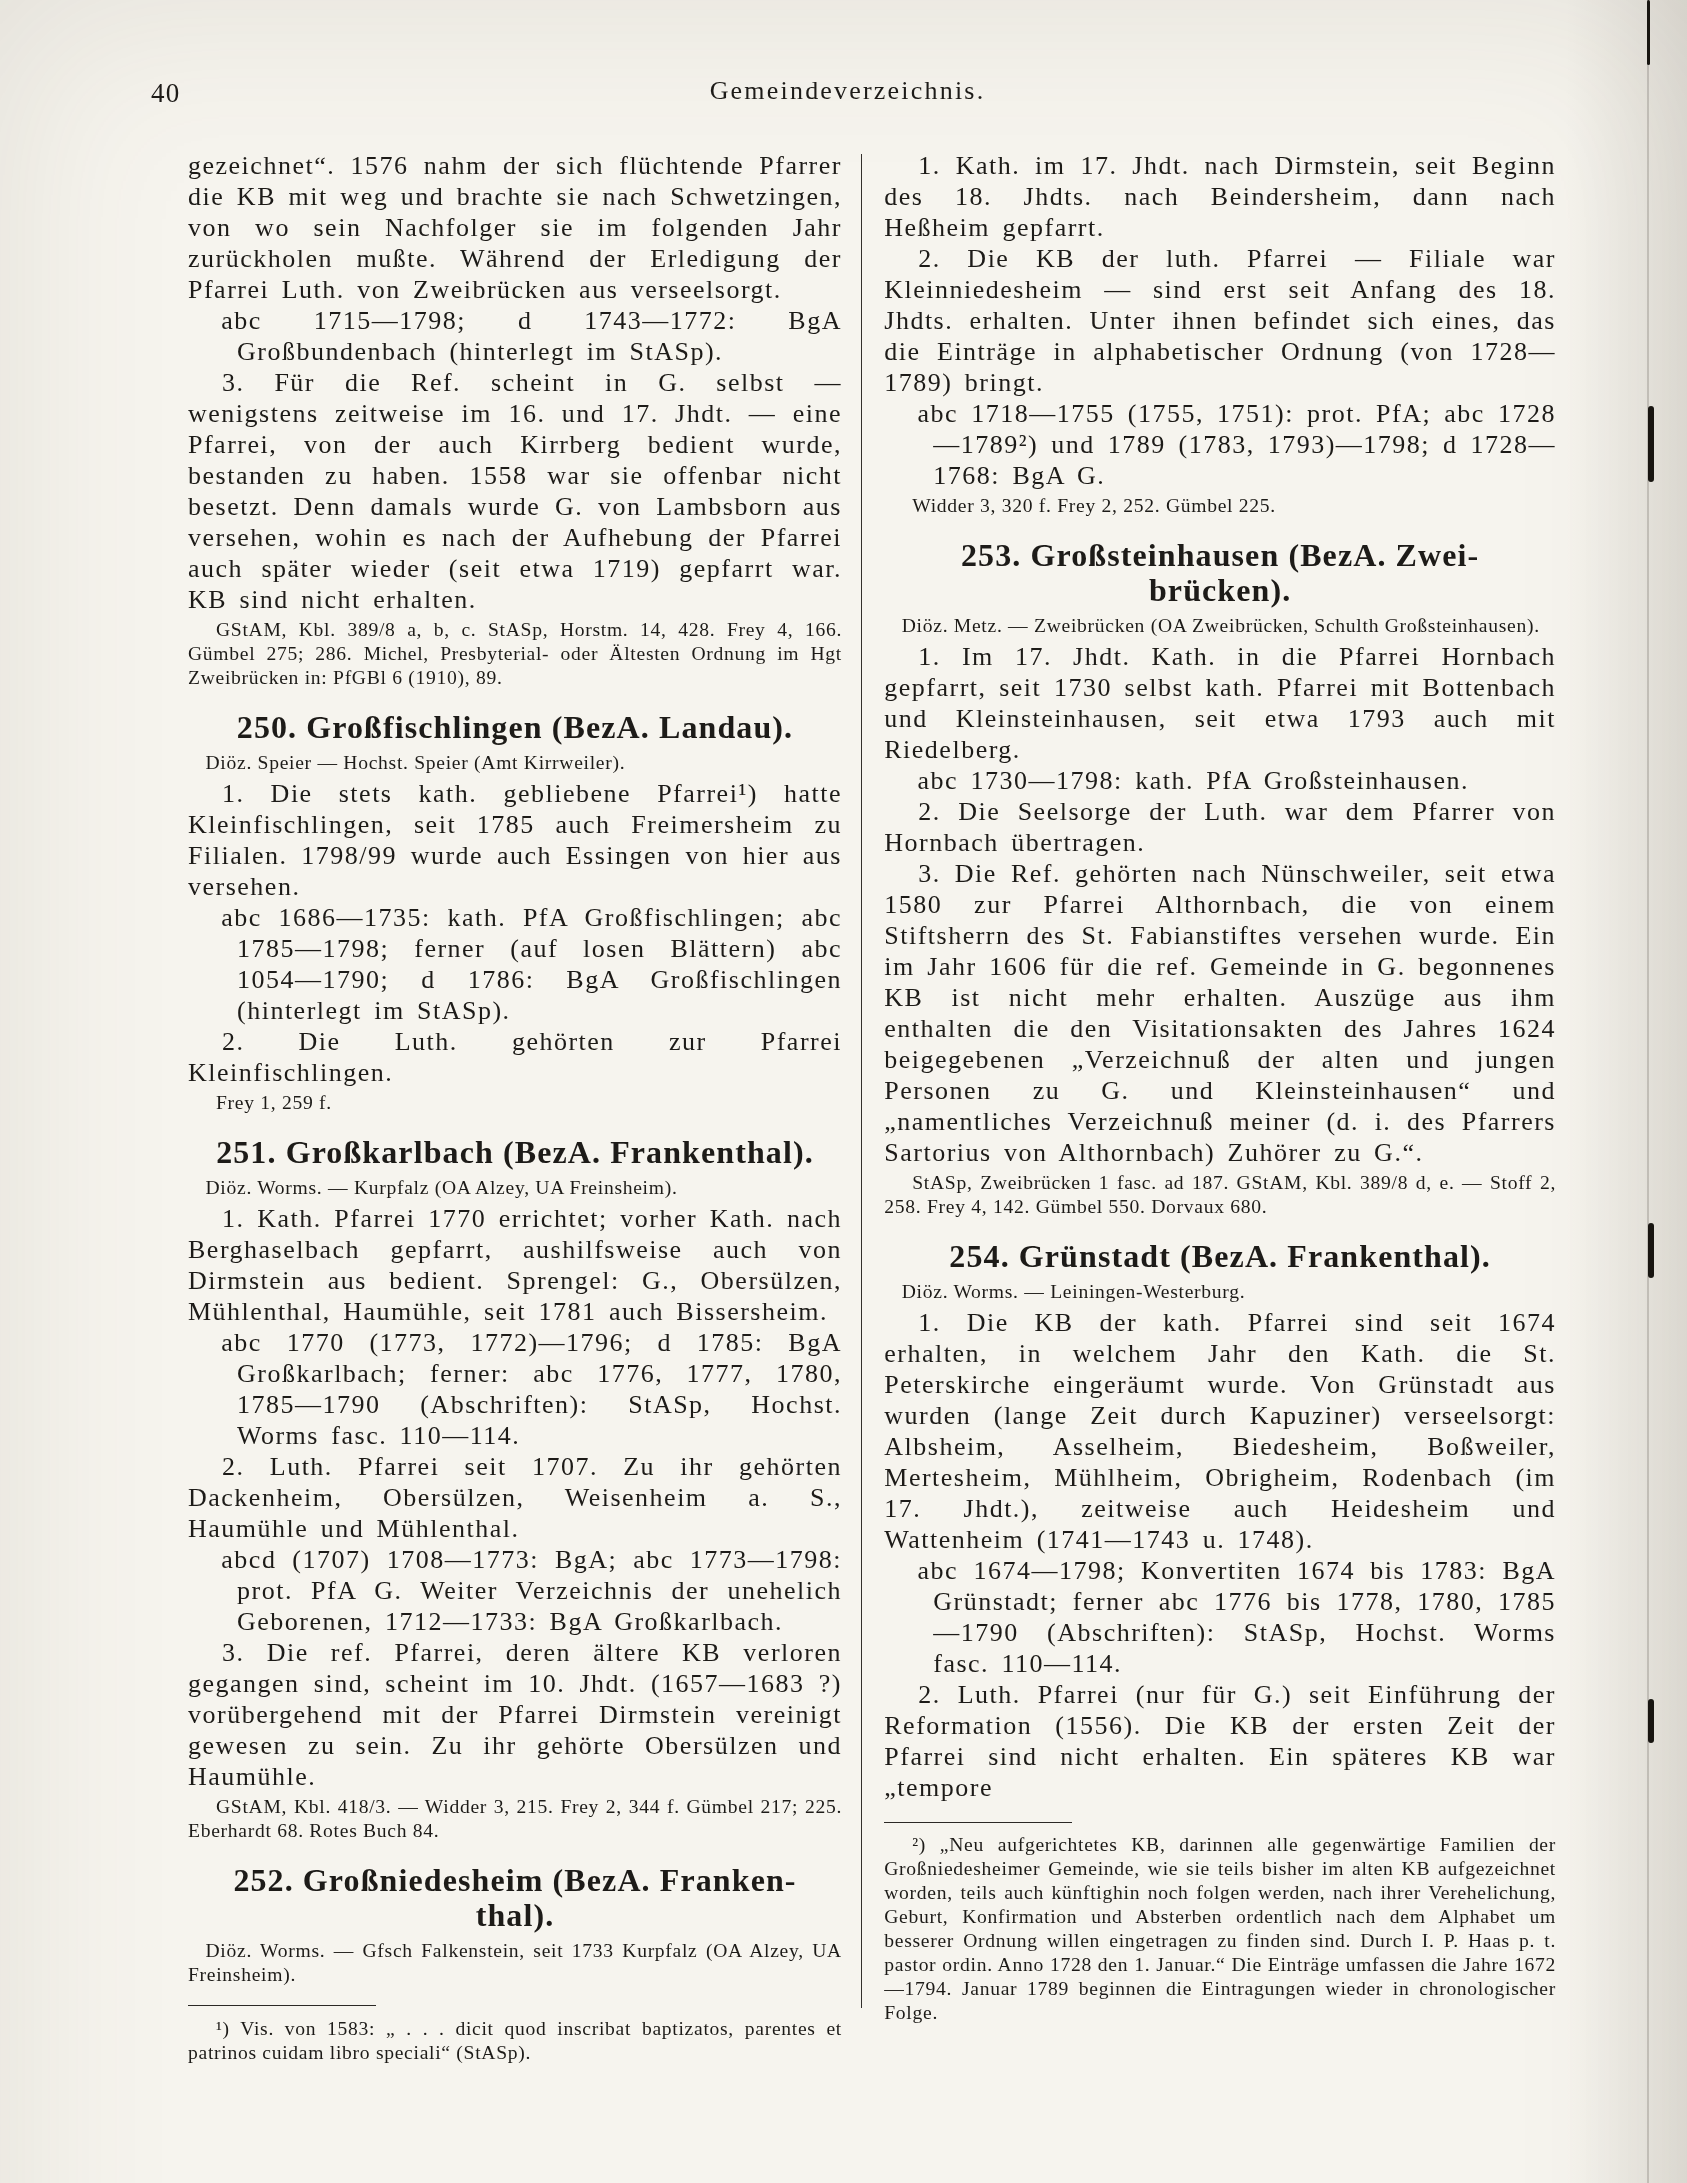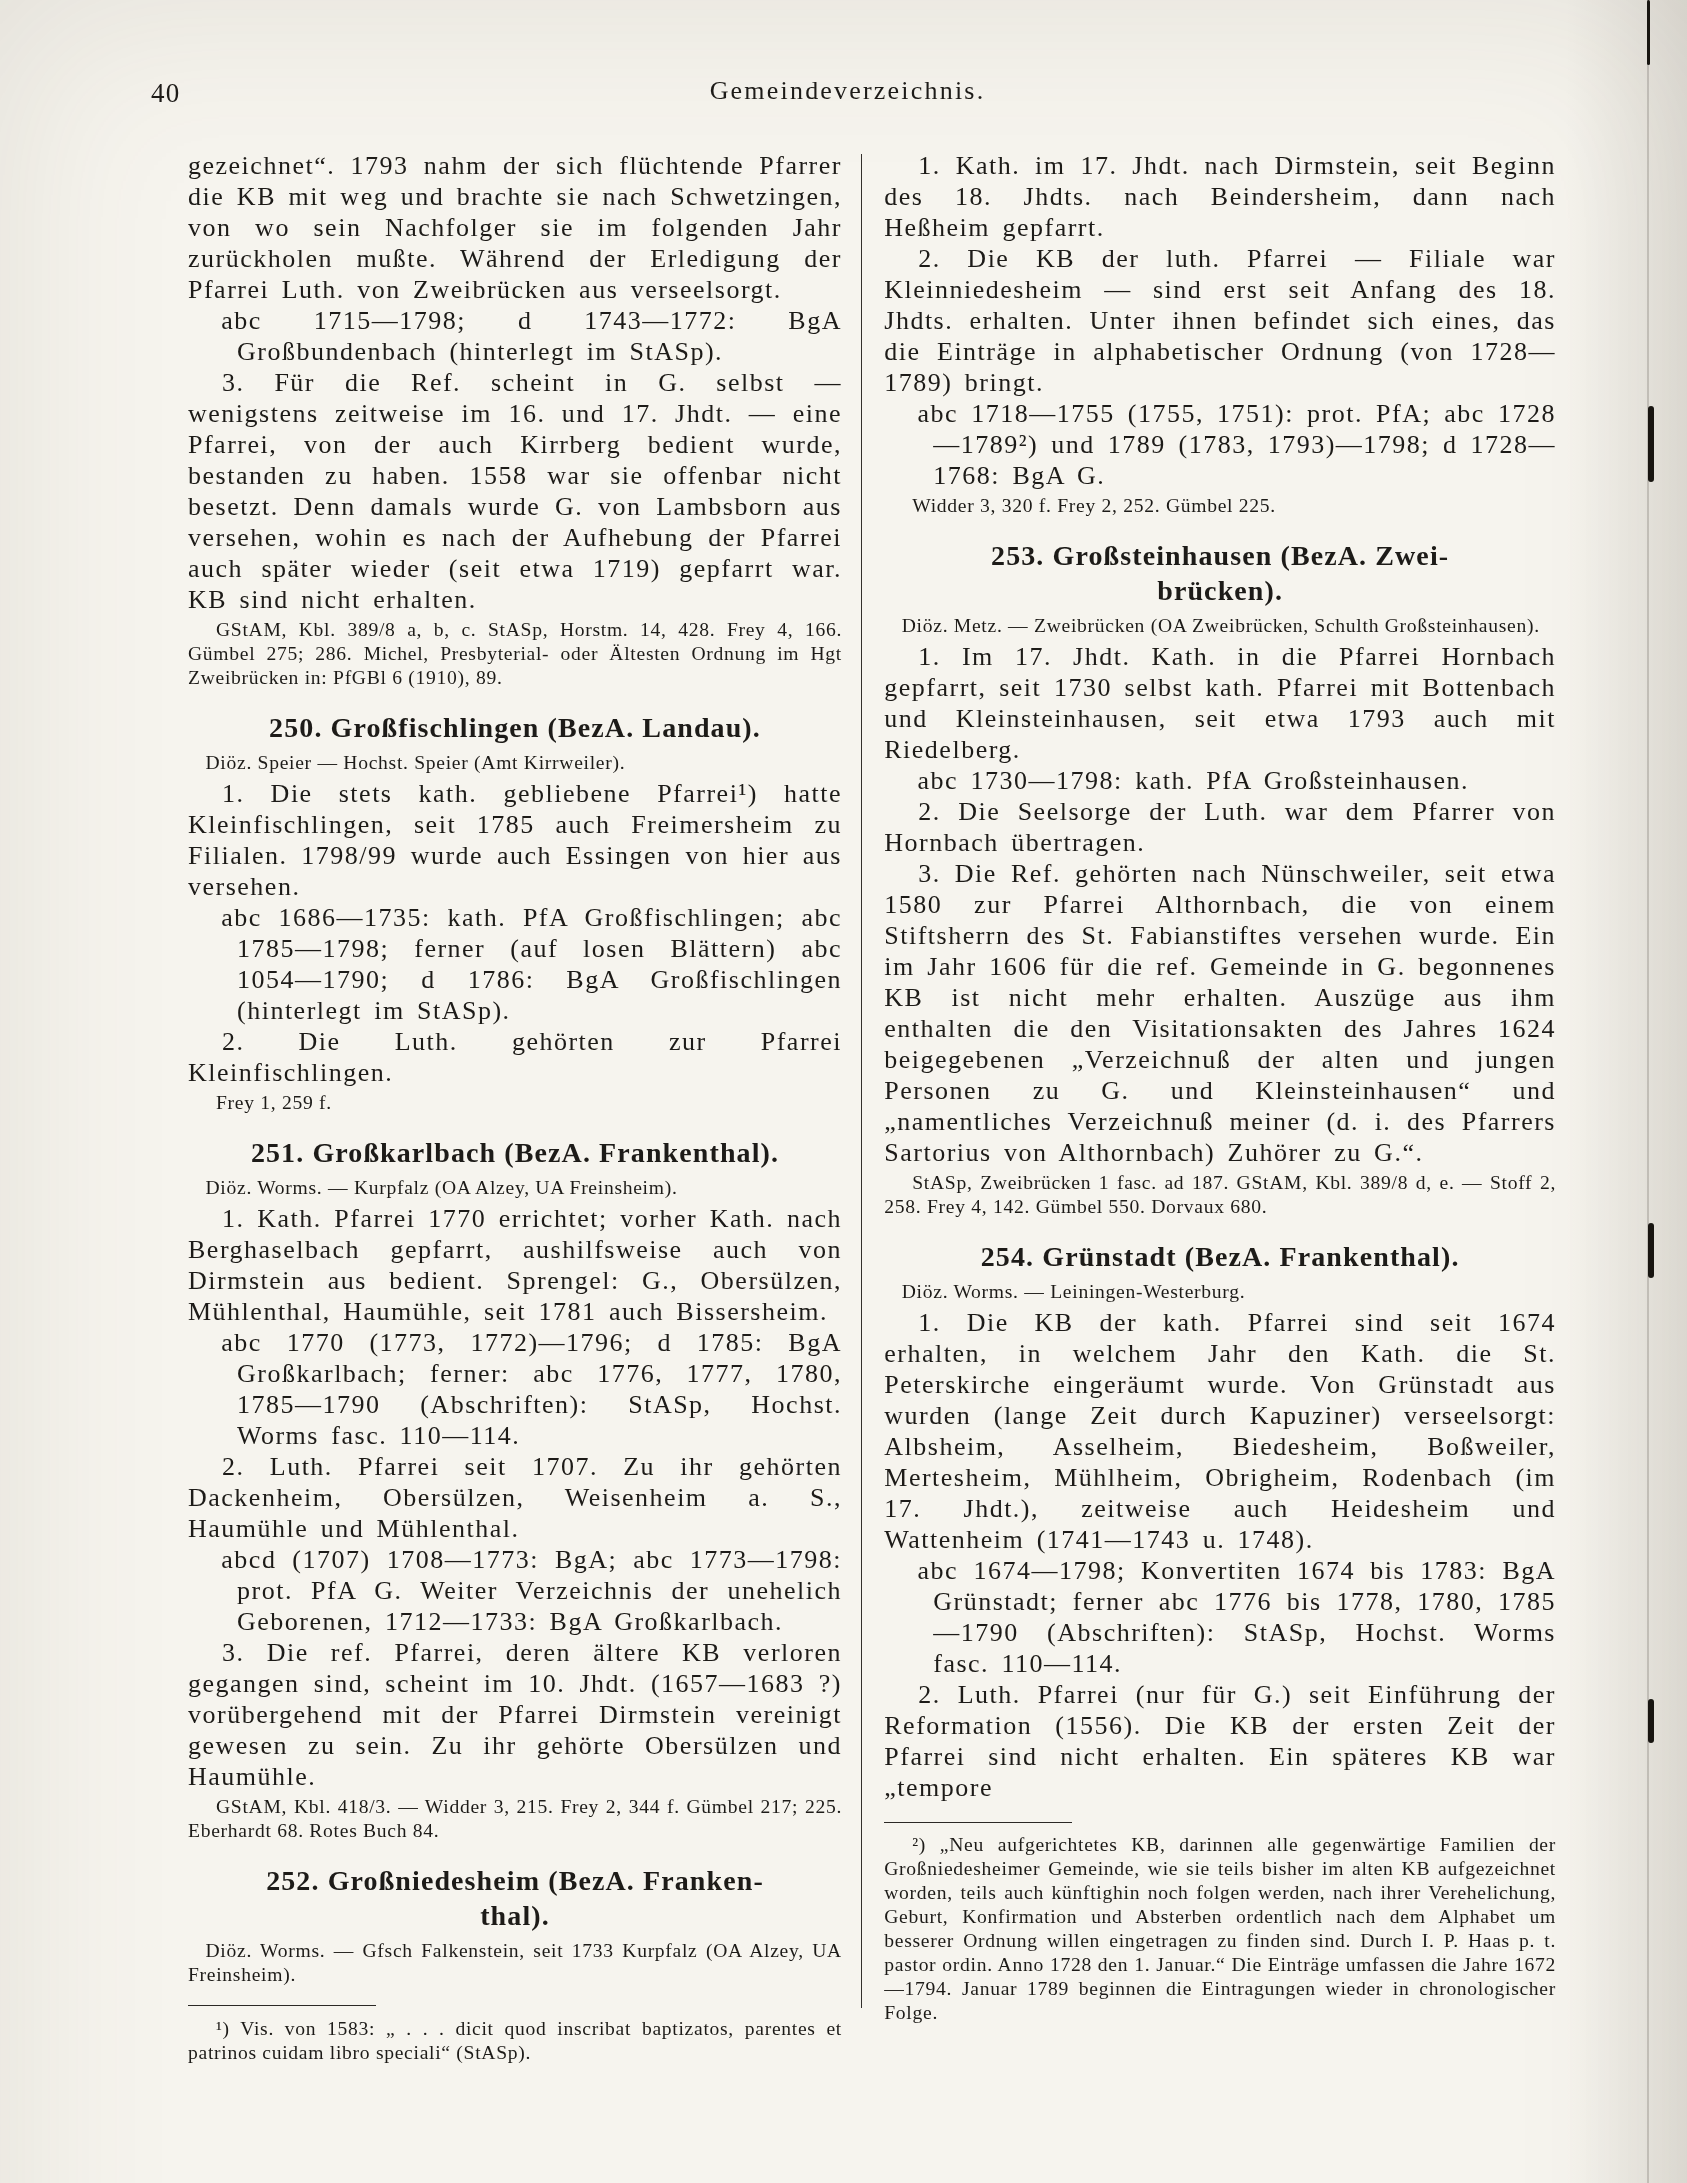--- a/index.html
+++ b/index.html
@@ -22,21 +22,21 @@
   #col-right{width:681px;}
   .divider{width:1.3px;background:#33302c;margin:3.5px 22px 57px 19px;}
   .blk{margin:0;text-align:justify;hyphens:auto;-webkit-hyphens:auto;}
   .body,.hang{font-size:26px;line-height:31px;letter-spacing:1.5px;word-spacing:4.4px;}
   .body{text-indent:34px;}
   .body.noindent{text-indent:0;}
   .hang{padding-left:49px;text-indent:-15.7px;}
   .small,.dioz,.footnote{font-size:19.6px;line-height:24px;letter-spacing:0.7px;}
   .small{text-indent:28px;margin:2.6px 0 4.4px;}
   .dioz{text-indent:17.5px;margin:0 0 3.5px;}
-  .heading{font-size:28px;line-height:35px;font-weight:700;text-align:center;
+  .heading{font-size:32px;line-height:35px;font-weight:700;text-align:center;
     white-space:pre-line;letter-spacing:1.1px;margin:20px 0 6.1px;text-indent:0;}
   .footnote{text-indent:28px;}
   .fn-rule{width:188px;border:0;border-top:1.3px solid #2b2825;margin:18.3px 0 10.5px;}
   .edge-line{position:absolute;top:0;bottom:0;right:38px;width:1.7px;background:rgba(40,35,28,.18);}
   .edge-dash{position:absolute;right:33px;width:6.1px;border-radius:3.1px;background:#15130f;}
   .edge-dash.d1{top:0;height:65px;right:37px;width:3.5px;}
   .edge-dash.d2{top:406px;height:76px;}
   .edge-dash.d3{top:1223px;height:55px;}
   .edge-dash.d4{top:1699px;height:44px;}
 </style>
@@ -45,21 +45,21 @@
 
 <div class="page">
 
   <header class="page-header">
     <span class="pagenum">40</span>
     <span class="title">Gemeindeverzeichnis.</span>
   </header>
 
   <div class="columns">
     <div class="col" id="col-left">
-        <p class="blk body noindent">gezeichnet“. 1793 nahm der sich flüchtende Pfarrer die KB mit weg und brachte sie nach Schwetzingen, von wo sein Nachfolger sie im folgenden Jahr zurückholen mußte. Während der Erledigung der Pfarrei Luth. von Zweibrücken aus verseelsorgt.</p>
+        <p class="blk body noindent">gezeichnet“. 1576 nahm der sich flüchtende Pfarrer die KB mit weg und brachte sie nach Schwetzingen, von wo sein Nachfolger sie im folgenden Jahr zurückholen mußte. Während der Erledigung der Pfarrei Luth. von Zweibrücken aus verseelsorgt.</p>
         <p class="blk hang">abc 1715—1798; d 1743—1772: BgA Großbundenbach (hinterlegt im StASp).</p>
         <p class="blk body">3. Für die Ref. scheint in G. selbst — wenigstens zeitweise im 16. und 17. Jhdt. — eine Pfarrei, von der auch Kirrberg bedient wurde, bestanden zu haben. 1558 war sie offenbar nicht besetzt. Denn damals wurde G. von Lambsborn aus versehen, wohin es nach der Aufhebung der Pfarrei auch später wieder (seit etwa 1719) gepfarrt war. KB sind nicht erhalten.</p>
         <p class="blk small">GStAM, Kbl. 389/8 a, b, c. StASp, Horstm. 14, 428. Frey 4, 166. Gümbel 275; 286. Michel, Presbyterial- oder Ältesten Ordnung im Hgt Zweibrücken in: PfGBl 6 (1910), 89.</p>
         <p class="blk heading">250. Großfischlingen (BezA. Landau).</p>
         <p class="blk dioz">Diöz. Speier — Hochst. Speier (Amt Kirrweiler).</p>
         <p class="blk body">1. Die stets kath. gebliebene Pfarrei¹) hatte Kleinfischlingen, seit 1785 auch Freimersheim zu Filialen. 1798/99 wurde auch Essingen von hier aus versehen.</p>
         <p class="blk hang">abc 1686—1735: kath. PfA Großfischlingen; abc 1785—1798; ferner (auf losen Blättern) abc 1054—1790; d 1786: BgA Großfischlingen (hinterlegt im StASp).</p>
         <p class="blk body">2. Die Luth. gehörten zur Pfarrei Kleinfischlingen.</p>
         <p class="blk small">Frey 1, 259 f.</p>
         <p class="blk heading">251. Großkarlbach (BezA. Frankenthal).</p>

